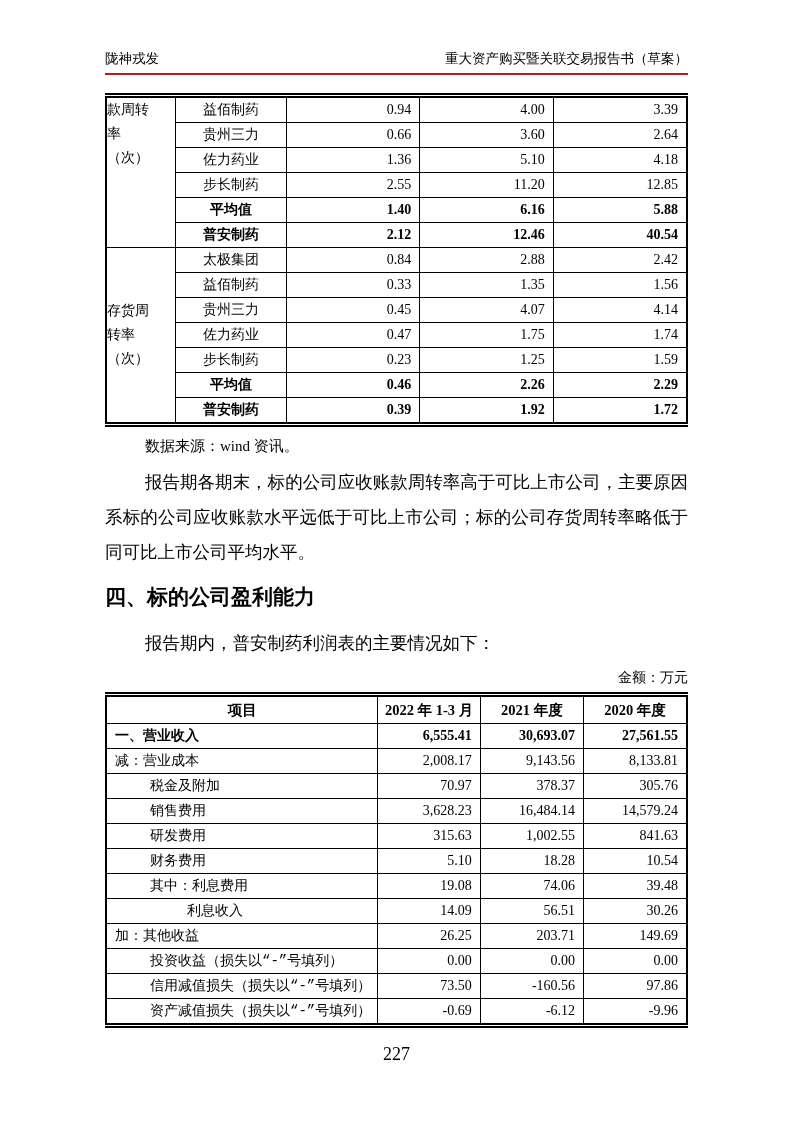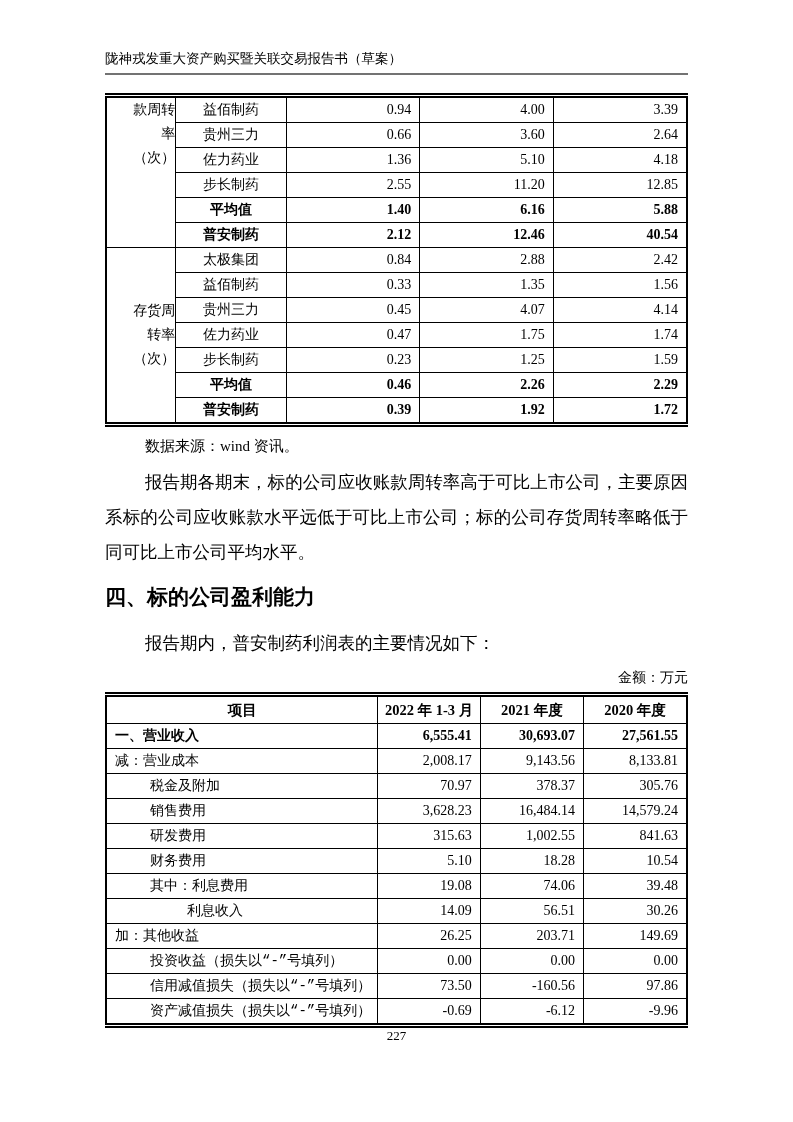--- a/index.html
+++ b/index.html
@@ -10,40 +10,40 @@
     margin:0 auto;
     background:#ffffff;
     color:#000;
     font-family:"Liberation Serif","DejaVu Serif",serif;
     box-sizing:border-box;
     padding:50px 105px 0 105px;
     overflow:hidden;
   }
   
   .doc-header {
-    display:flex; justify-content:flex-start; align-items:flex-end;
-    border-bottom:2px solid #737373;
+    display:flex; justify-content:space-between; align-items:flex-end;
+    border-bottom:2px solid #b91c1c;
     padding-bottom:5px;
     font-size:13.5px;
   }
   
   table { width:100%; border-collapse:collapse; table-layout:fixed; }
   td, th { border:1.5px solid #000; overflow:hidden; }
   table.doc-table {
     border-top:5px double #000;
     border-bottom:5px double #000;
     border-left:2px solid #000;
     border-right:2px solid #000;
   }
   .bold-row td, .bold-row th { font-weight:bold; }
   .num { text-align:right; padding:1px 8px 1px 2px; }
   
   .t1 { margin-top:18px; font-size:14px; }
   .t1 td { height:22px; }
-  .t1 .vlabel { text-align:right; white-space:pre-line; line-height:24px; padding:0; vertical-align:middle; }
+  .t1 .vlabel { text-align:left; white-space:pre-line; line-height:24px; padding:0; vertical-align:middle; }
   .t1 .vlabel.vtop { vertical-align:top; }
   .t1 .company { text-align:center; padding:1px 2px; }
   
   .source-note { font-size:15px; margin-top:9px; padding-left:40px; line-height:21px; }
   .para { font-size:17.5px; line-height:35px; text-align:justify; text-indent:40px; margin-top:8px; }
   .section-heading {
     font-family:"Liberation Sans","DejaVu Sans",sans-serif;
     font-weight:bold; font-size:21px;
     margin-top:12px; line-height:30px;
   }
@@ -51,21 +51,21 @@
   .unit-note { font-size:14px; text-align:right; margin-top:8px; margin-bottom:5px; }
   
   .t2 { font-size:14px; }
   .t2 th { font-size:14.5px; font-weight:bold; text-align:center; height:24px; padding:1px 2px; }
   .t2 td { height:22px; }
   .t2 .item { text-align:left; }
   .t2 .ind0 { padding:1px 2px 1px 8px; }
   .t2 .ind1 { padding:1px 2px 1px 43px;font-family:Liberation Mono, monospace; }
   .t2 .ind2 { padding:1px 2px 1px 80px; }
   
-  .page-footer { text-align:center; font-size:13px; }
+  .page-footer { text-align:center; font-size:18px; margin-top:16px; }
 </style>
 </head>
 <body>
 
 <div class="page">
 
   <div class="doc-header">
     <span>陇神戎发</span>
     <span>重大资产购买暨关联交易报告书（草案）</span>
   </div>

